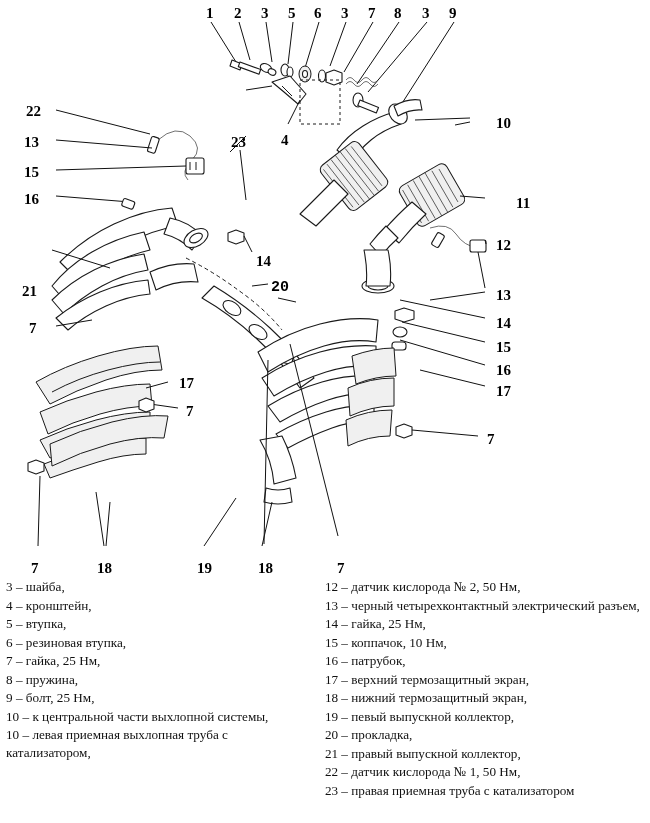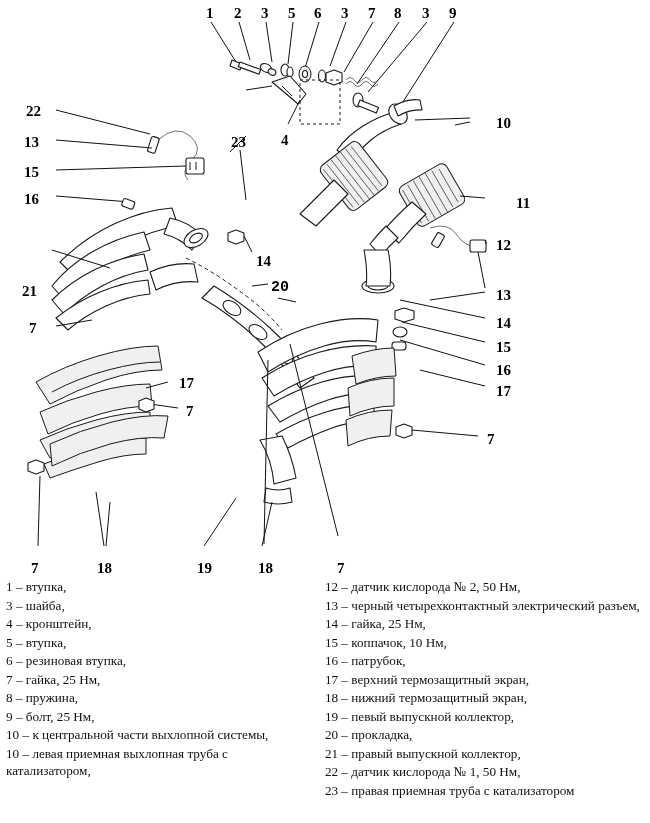--- a/index.html
+++ b/index.html
@@ -312,21 +312,20 @@
 
   <div class="callout" style="left:31px; top:561px;">7</div>
   <div class="callout" style="left:97px; top:561px;">18</div>
   <div class="callout" style="left:197px; top:561px;">19</div>
   <div class="callout" style="left:258px; top:561px;">18</div>
   <div class="callout" style="left:337px; top:561px;">7</div>
 </div>
 
 <div id="legend">
   <div class="legend-col left">
-    <p class="legend-item">1 – втупка,</p>
     <p class="legend-item">3 – шайба,</p>
     <p class="legend-item">4 – кронштейн,</p>
     <p class="legend-item">5 – втупка,</p>
     <p class="legend-item">6 – резиновая втупка,</p>
     <p class="legend-item">7 – гайка, 25 Нм,</p>
     <p class="legend-item">8 – пружина,</p>
     <p class="legend-item">9 – болт, 25 Нм,</p>
     <p class="legend-item">10 – к центральной части выхлопной системы,</p>
     <p class="legend-item">10 – левая приемная выхлопная труба с катализатором,</p>
   </div>

